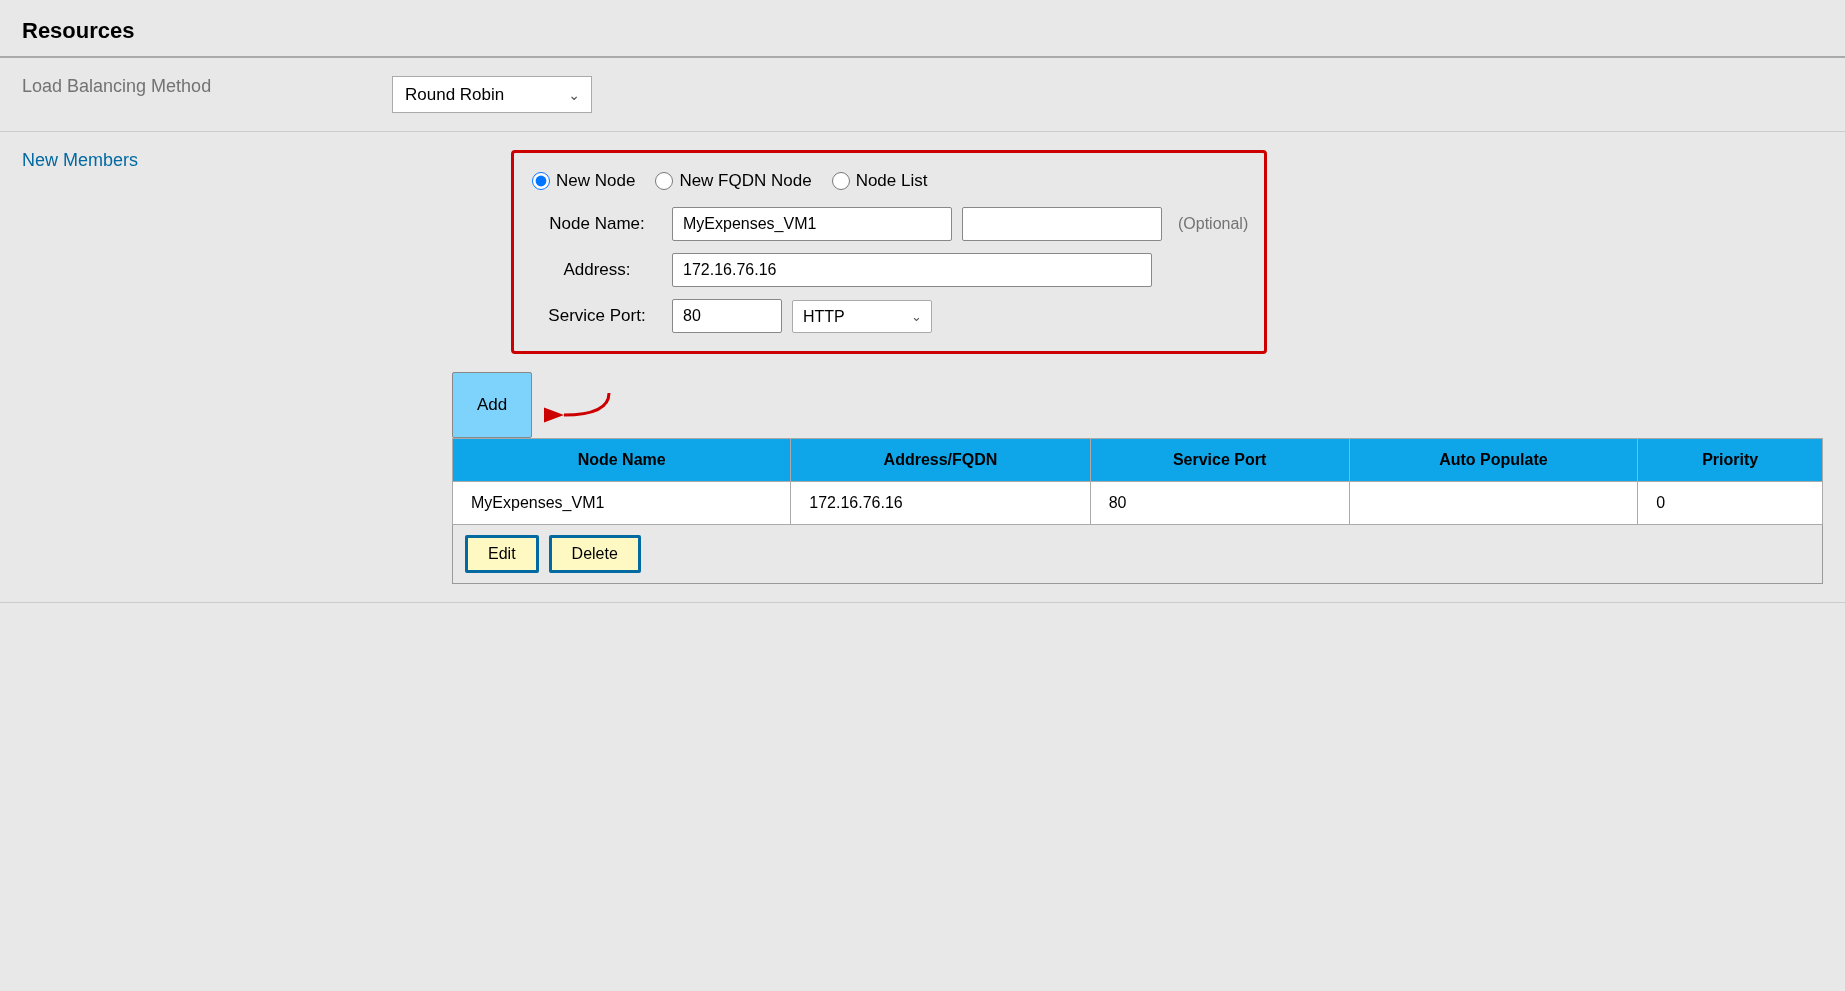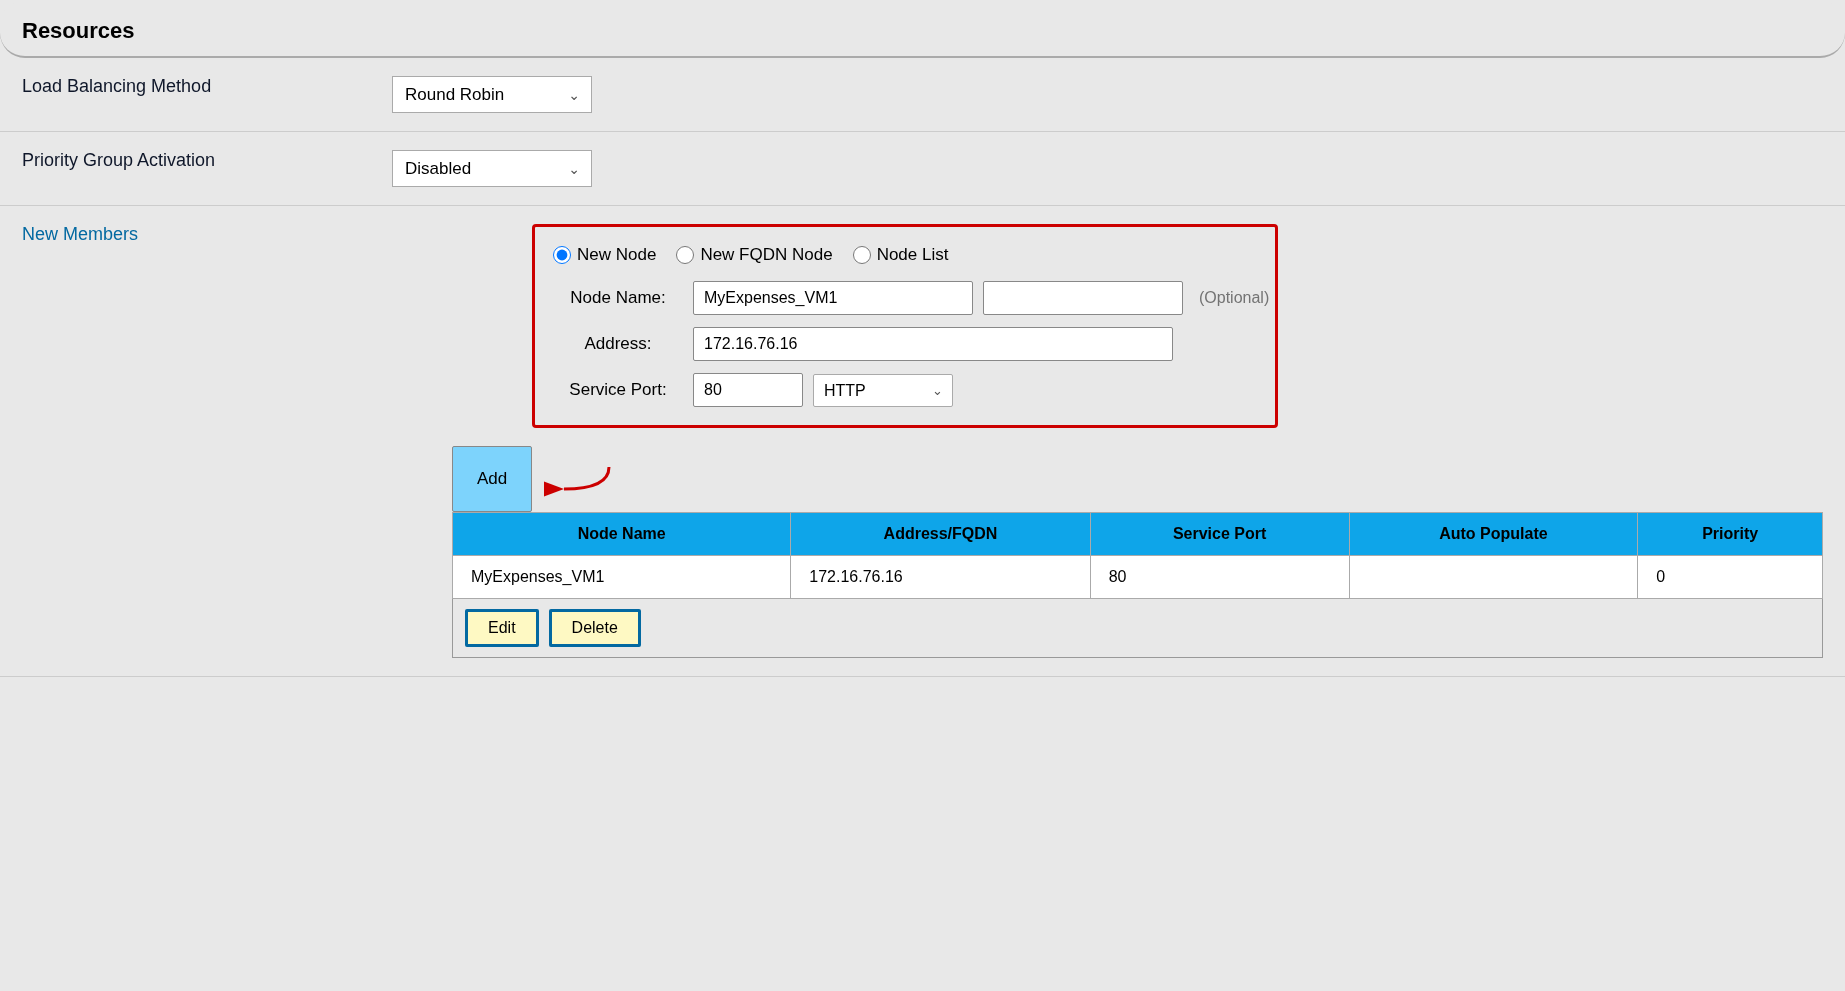--- a/index.html
+++ b/index.html
@@ -24,42 +24,41 @@
       flex: 1;
       padding: 0;
     }
 
     .section-title {
       font-size: 22px;
       font-weight: bold;
       padding: 18px 22px 12px 22px;
       background: #e8e8e8;
       border-bottom: 2px solid #aaa;
-      border-radius: 25px;
     }
 
     .form-table {
       width: 100%;
       border-collapse: collapse;
       background: #e8e8e8;
     }
 
     .form-table tr {
       border-bottom: 1px solid #ccc;
     }
 
     .form-table td {
       padding: 18px 22px;
       vertical-align: top;
     }
 
     .label-cell {
       width: 370px;
       font-size: 18px;
-      color: #0f172a;
+      color: #737373;
       vertical-align: middle;
       white-space: nowrap;
     }
 
     .control-cell {
       vertical-align: middle;
     }
 
     .dropdown-wrapper {
       position: relative;
@@ -124,24 +123,24 @@
     .radio-option input[type="radio"] {
       width: 18px;
       height: 18px;
       cursor: pointer;
     }
 
     
     .highlight-box {
       border: 3px solid #cc0000;
       border-radius: 4px;
-      padding: 18px 6px 18px 18px;
+      padding: 18px 16px 18px 18px;
       display: inline-block;
       background: transparent;
-      margin-left: 60px;
+      margin-left: 39px;
     }
 
     
     .field-row {
       display: flex;
       align-items: center;
       margin-bottom: 12px;
       gap: 10px;
     }
 
@@ -320,32 +319,20 @@
               <option>Round Robin</option>
               <option>Least Connections</option>
               <option>Weighted</option>
               <option>Random</option>
             </select>
             <span class="chevron">⌄</span>
           </div>
         </td>
       </tr>
 
-      <tr>
-        <td class="label-cell">Priority Group Activation</td>
-        <td class="control-cell">
-          <div class="dropdown-wrapper">
-            <select>
-              <option>Disabled</option>
-              <option>Enabled</option>
-            </select>
-            <span class="chevron">⌄</span>
-          </div>
-        </td>
-      </tr>
 
       <tr>
         <td class="label-cell new-members-label">New Members</td>
         <td class="new-members-cell">
 
           <div style="position: relative;">
 
             <div class="radio-area">
               <div class="highlight-box">
 

